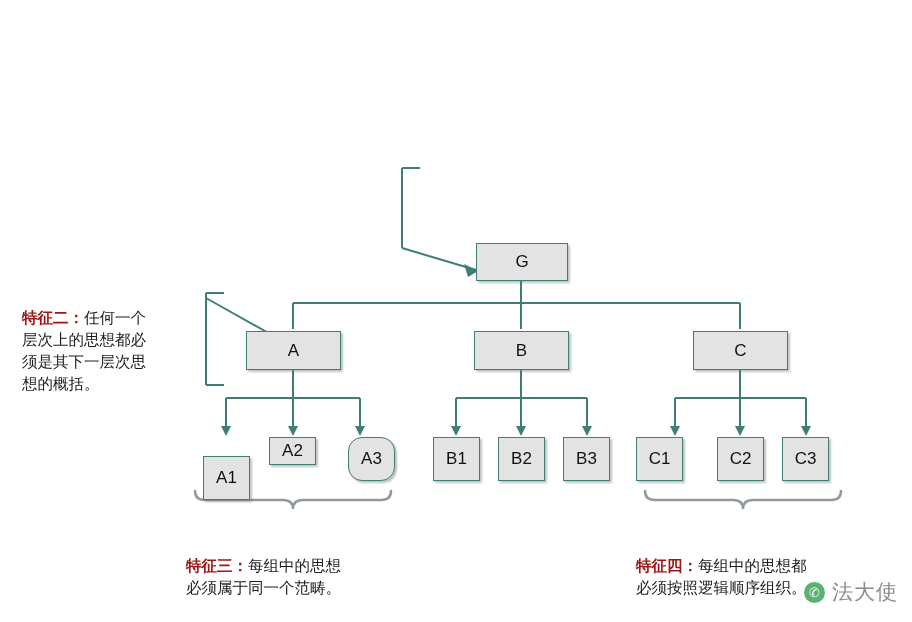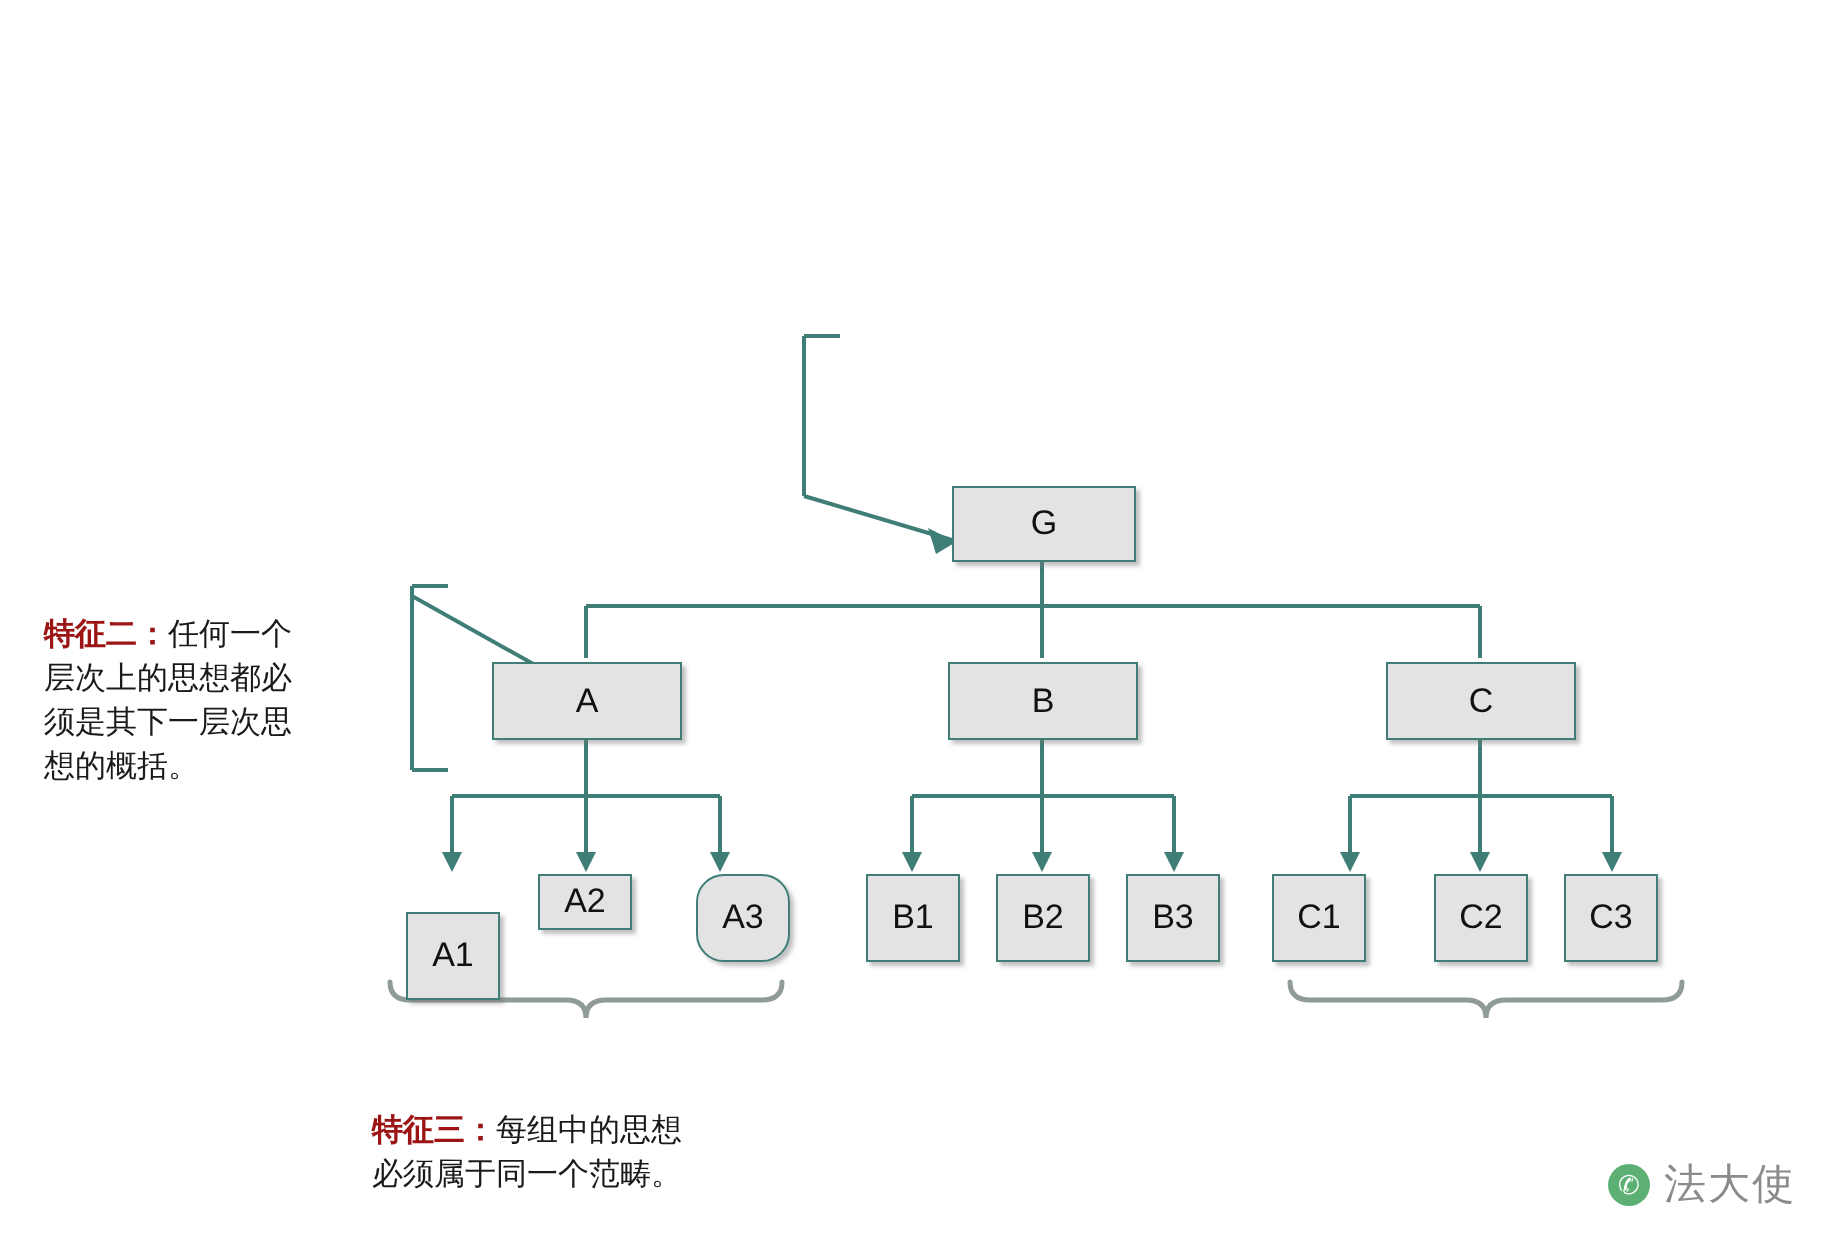--- a/index.html
+++ b/index.html
@@ -245,20 +245,24 @@
 层次上的思想都必
 须是其下一层次思
 想的概括。</span>
     </div>
 
     <div class="anno" style="left:186px; top:533px; width:250px;">
       <span class="lead">特征三：</span><span>每组中的思想
 必须属于同一个范畴。</span>
     </div>
 
+    <div class="anno" style="left:636px; top:533px; width:265px;">
+      <span class="lead">特征四：</span><span>每组中的思想都
+必须按照逻辑顺序组织。</span>
+    </div>
 
   </div>
 
   <div id="watermark">
     <div id="wm-circle">✆</div>
     <div id="wm-text">法大使</div>
   </div>
 
 </div>
 

